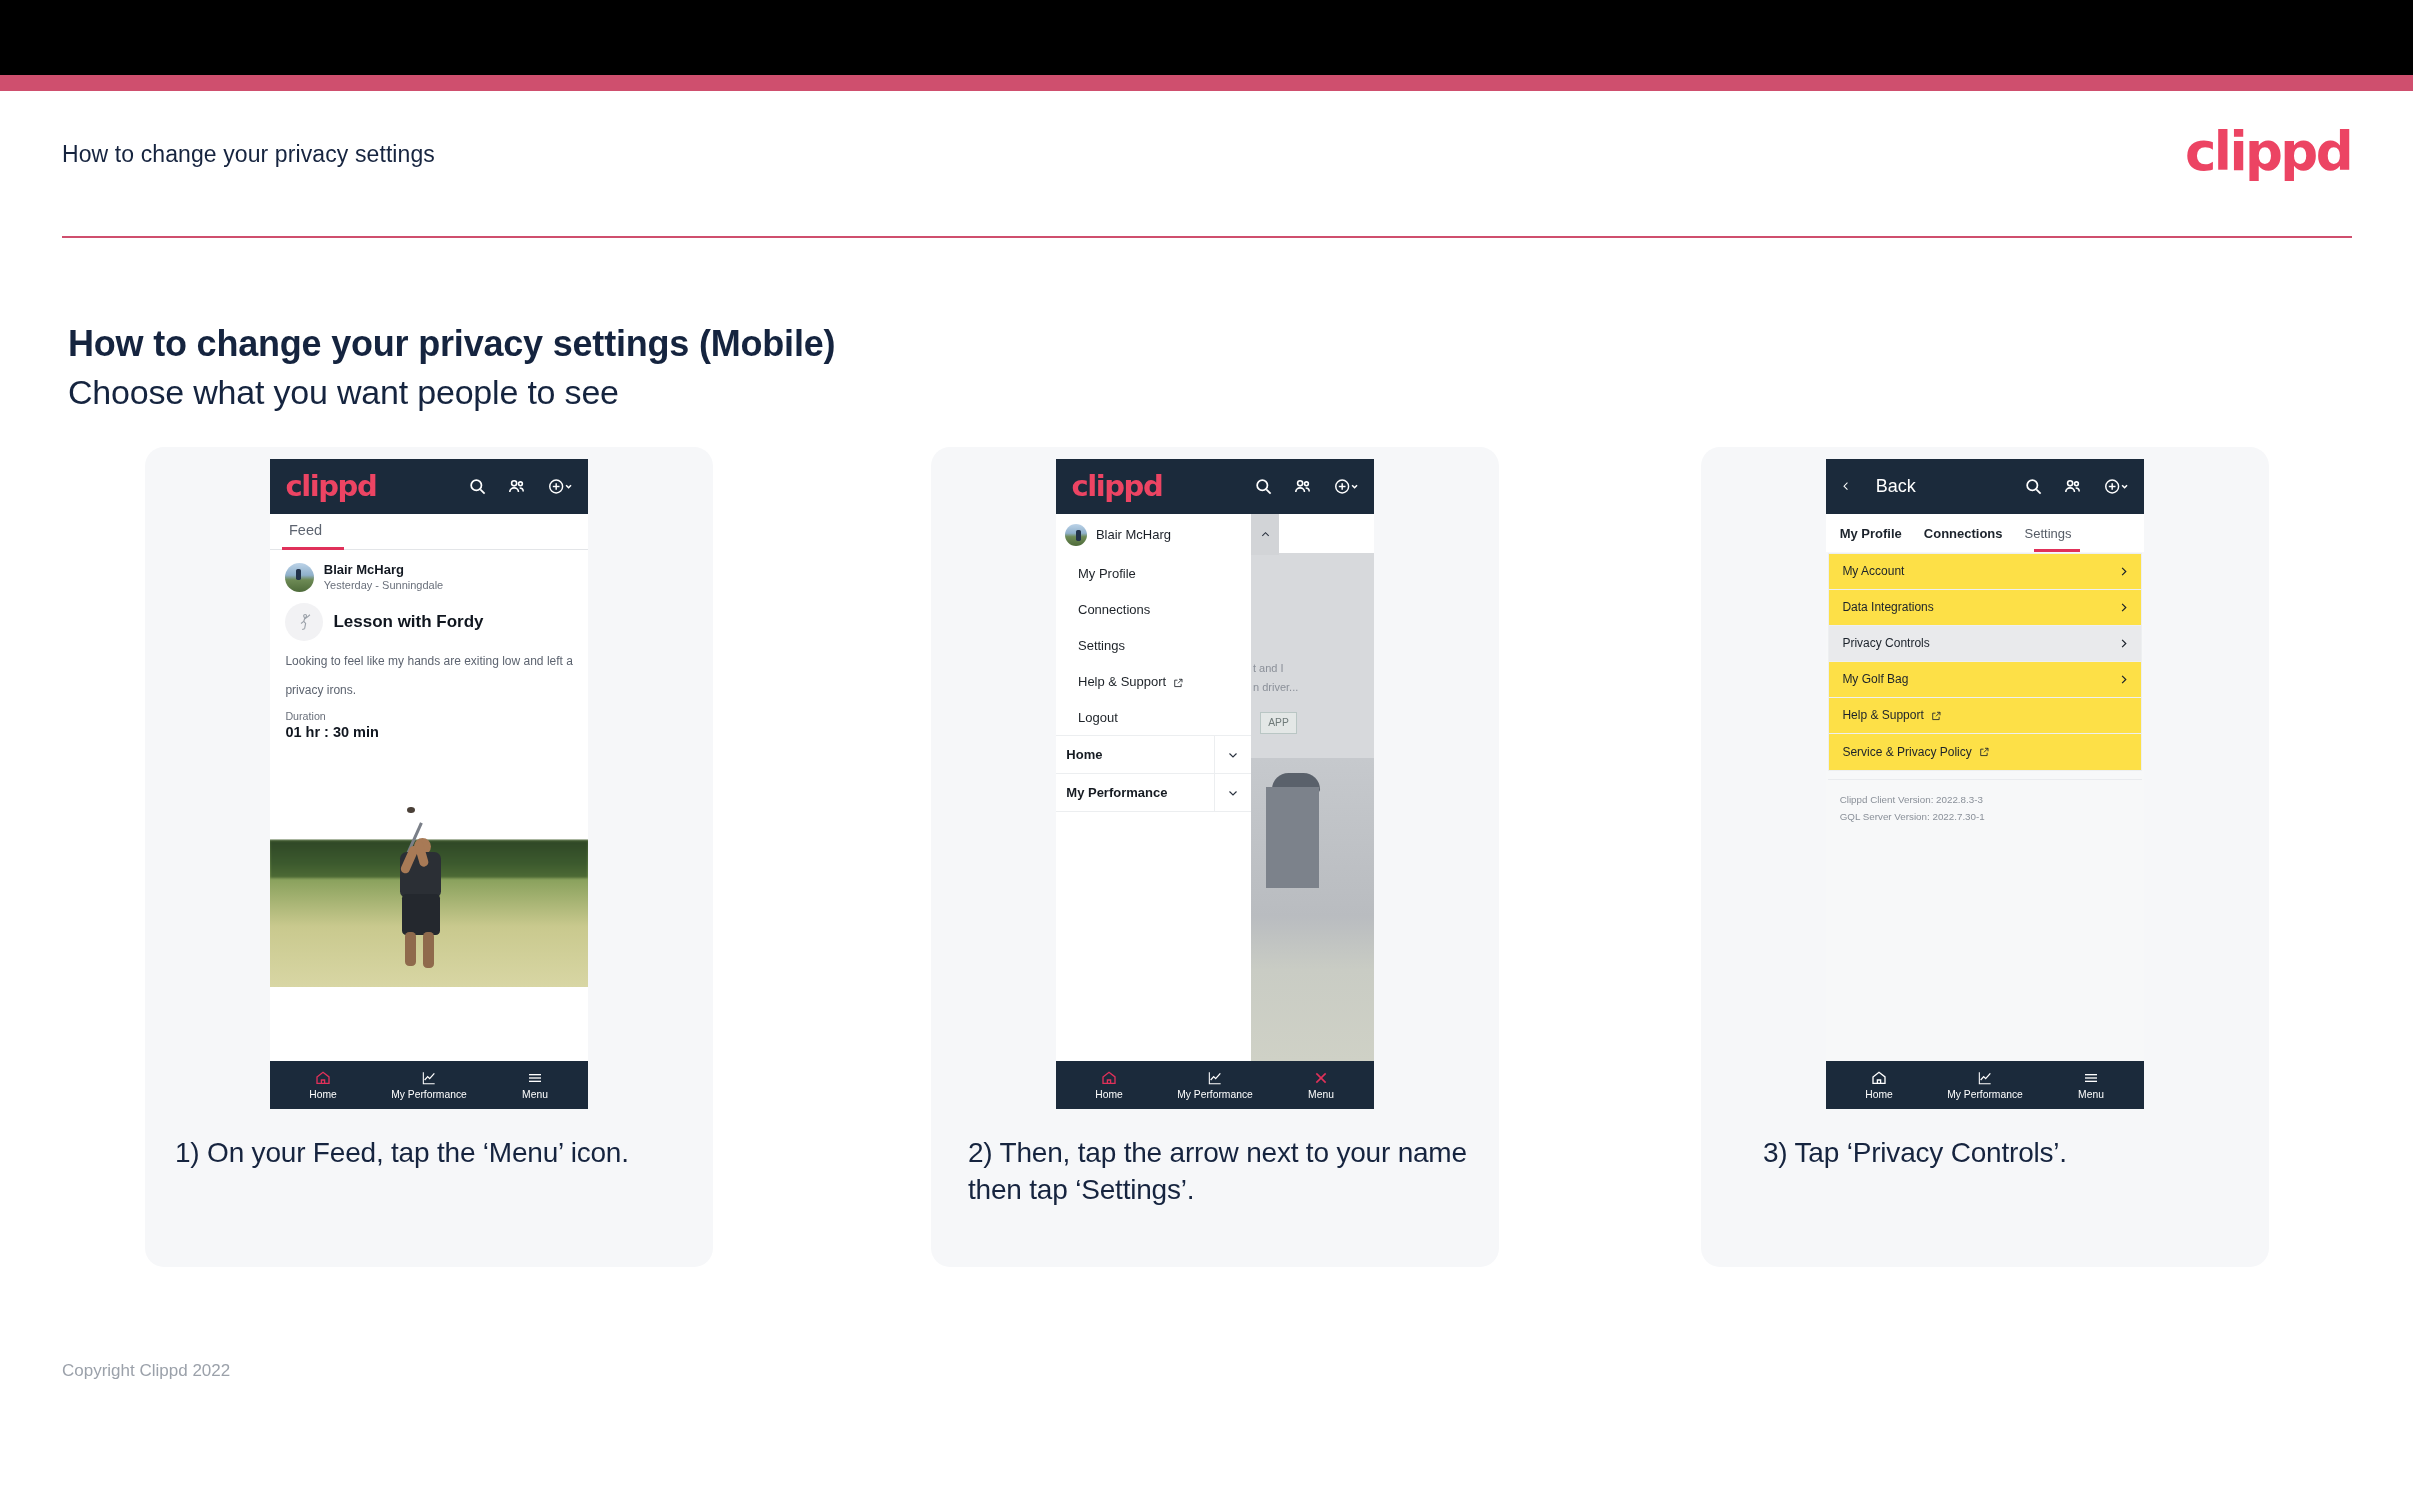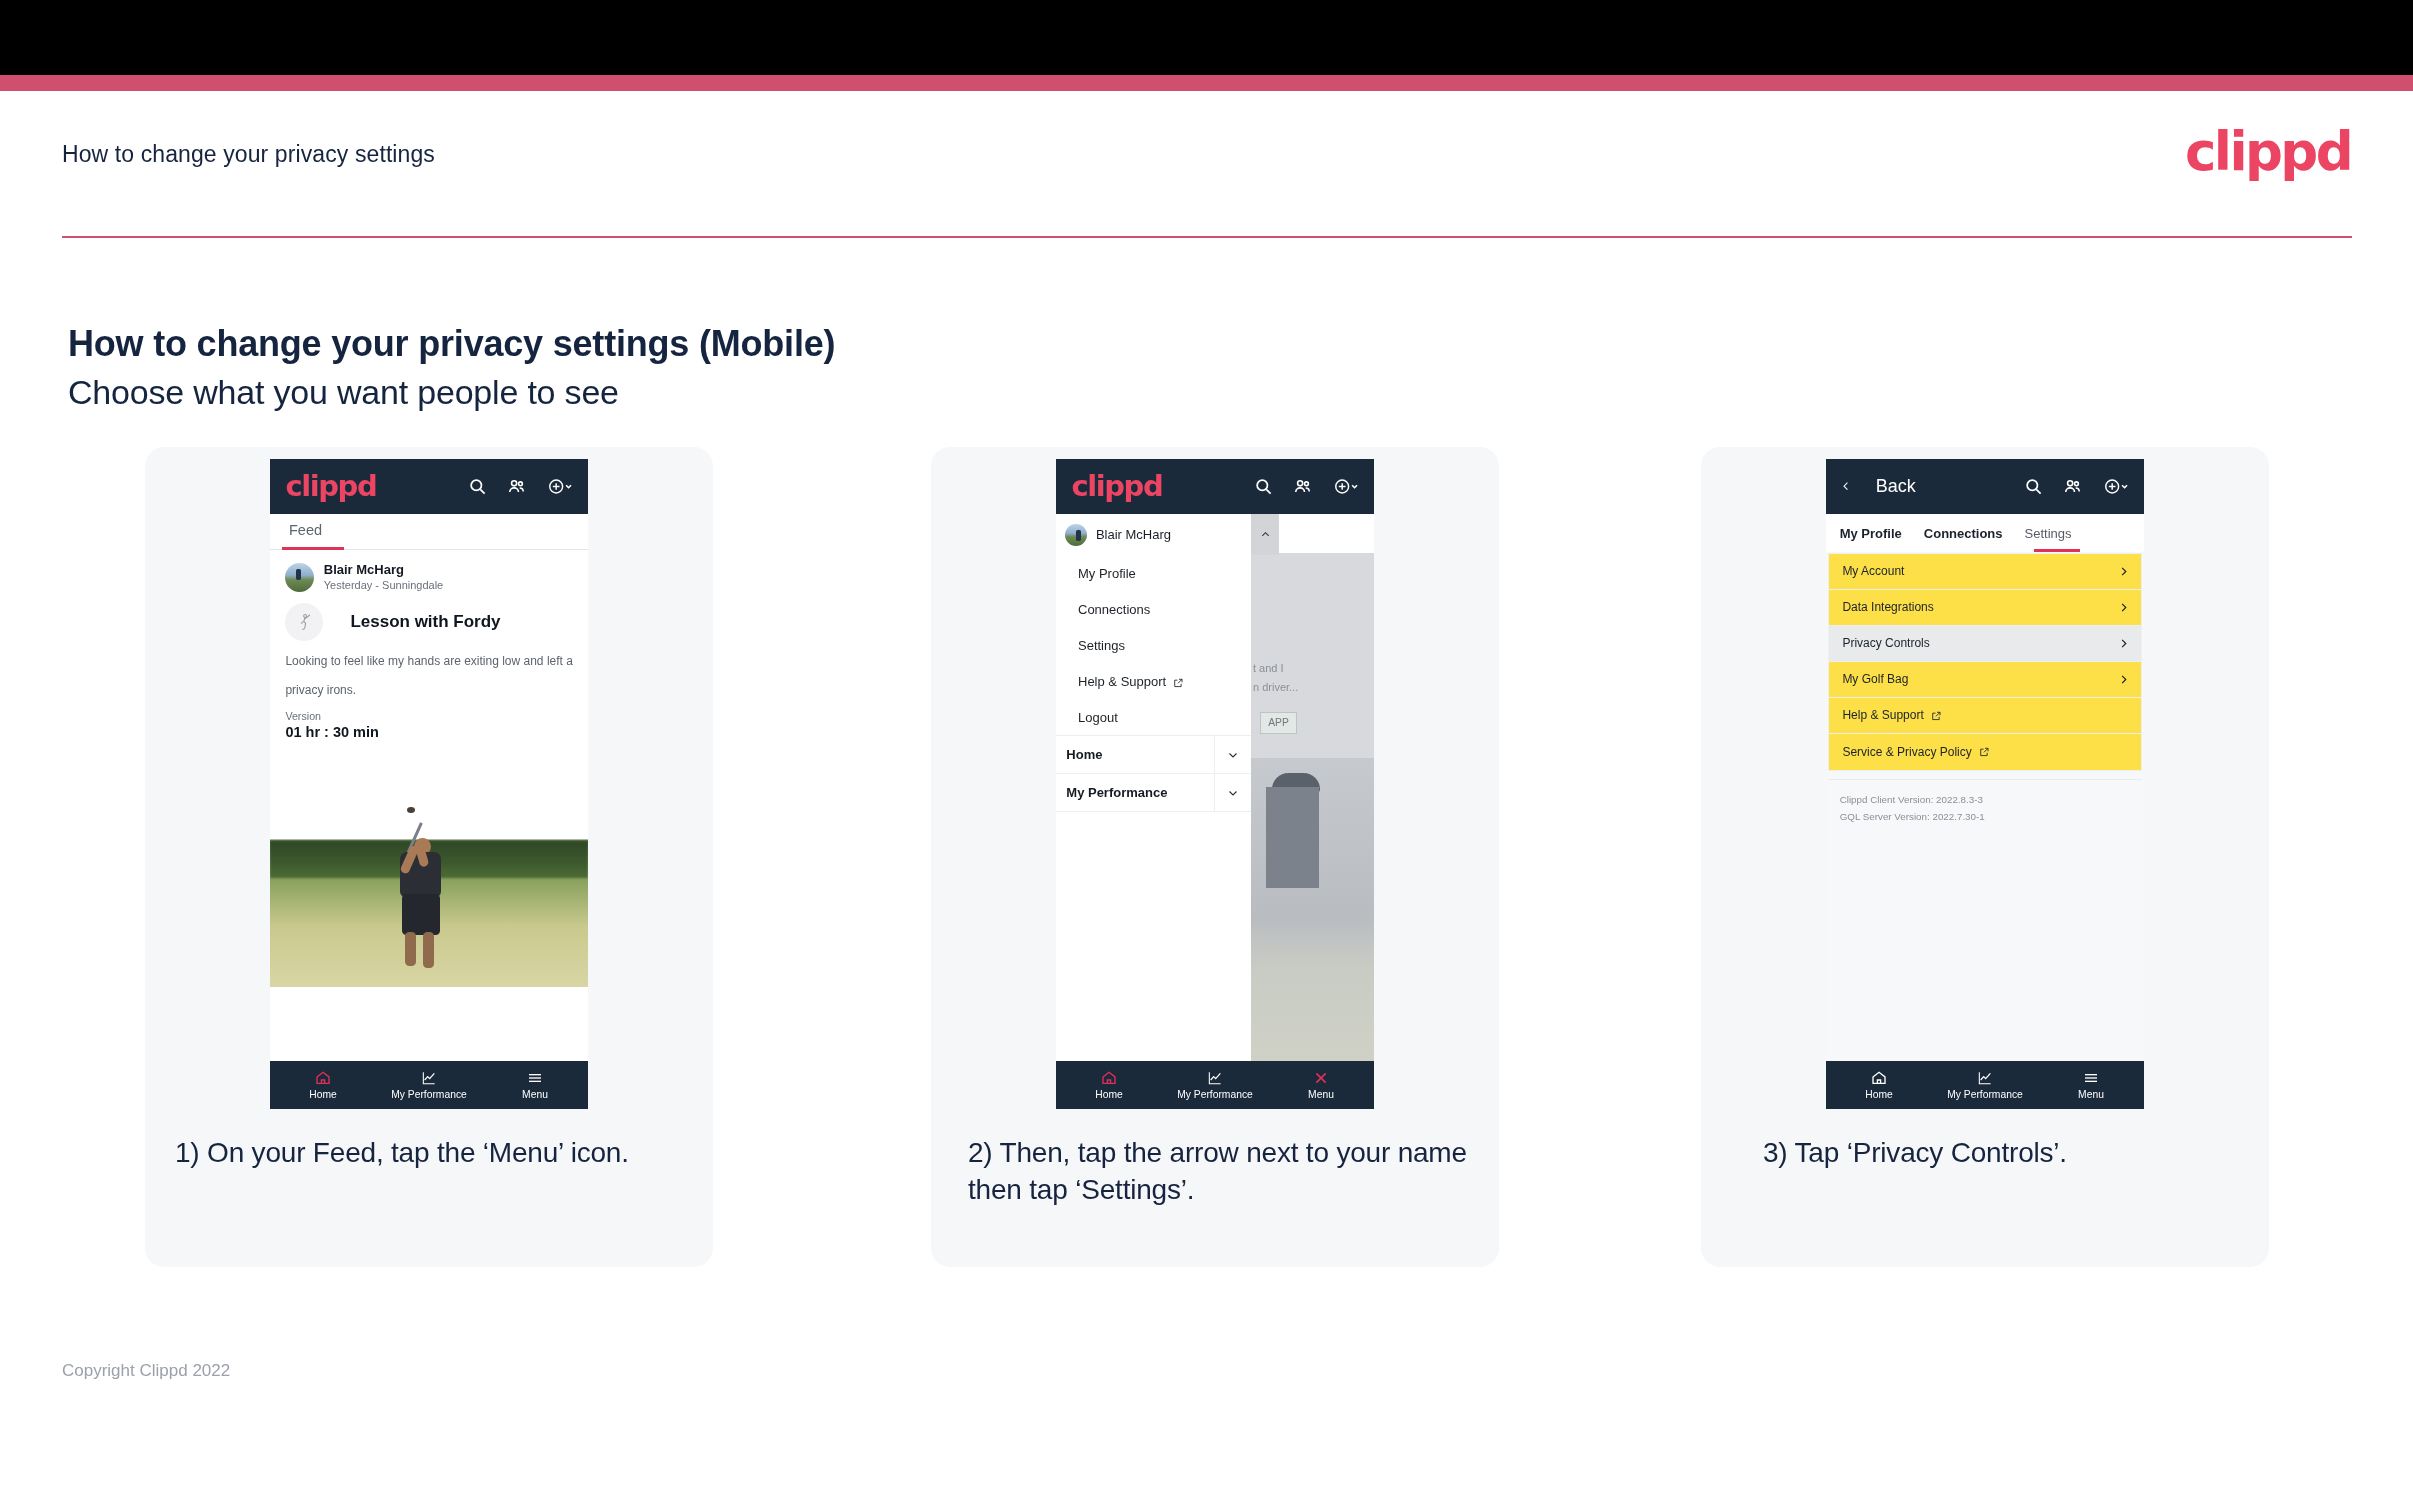--- a/index.html
+++ b/index.html
@@ -74,21 +74,21 @@
   .avatar {
     width:29px; height:29px; border-radius:50%;
     background:linear-gradient(180deg,#bcd3e8 0%,#8fb0cb 42%,#6d8a55 58%,#4e6b3a 100%);
     position:relative; overflow:hidden; flex:none;
   }
   .avatar::after{ content:""; position:absolute; left:11px; top:6px; width:4.3px; height:11px;
     background:#22324a; border-radius:1.7px; }
   .post-name { font-size:13px; font-weight:bold; color:#121821; line-height:1.25; }
   .post-meta { font-size:11px; color:#6a707b; line-height:1.35; }
 
-  .lesson-row { display:flex; align-items:center; gap:27px; margin-top:10.3px; }
+  .lesson-row { display:flex; align-items:center; gap:10px; margin-top:10.3px; }
   .lesson-icon {
     width:38px; height:38px; border-radius:50%; background:#f2f2f4; flex:none;
     display:flex; align-items:center; justify-content:center;
   }
   .lesson-title { font-size:17px; font-weight:bold; color:#10161f; }
   .post-body { font-size:12px; color:#5d6470; line-height:1.55; margin-top:10.3px;
                white-space:nowrap; overflow:hidden; }
   .dur-label { font-size:10.7px; color:#6a707b; margin-top:11px; }
   .dur-value { font-size:14.5px; font-weight:bold; color:#10161f; margin-top:1.7px; }
 
@@ -250,21 +250,21 @@
                   <path d="M12.4 19.6 L9.6 20.4"></path>
                 <path d="M11.8 8.6 L16 5.6 L18.6 3.2"></path>
               </svg>
             </div>
             <div class="lesson-title">Lesson with Fordy</div>
           </div>
 
           <div class="post-body">Looking to feel like my hands are exiting low and left and I am hi</div>
           <div class="post-body l2">privacy irons.</div>
 
-          <div class="dur-label">Version</div>
+          <div class="dur-label">Duration</div>
           <div class="dur-value">01 hr : 30 min</div>
         </div>
 
         <div class="golf-photo">
           <div class="tree-band"></div>
           <div class="golfer">
             <div class="ball"></div>
             <div class="club"></div>
             <div class="g-skin" style="left:26px;top:12px;width:17px;height:17px;border-radius:50%;"></div>
             <div class="g-body" style="left:12px;top:26px;width:41px;height:46px;border-radius:6.8px;"></div>

